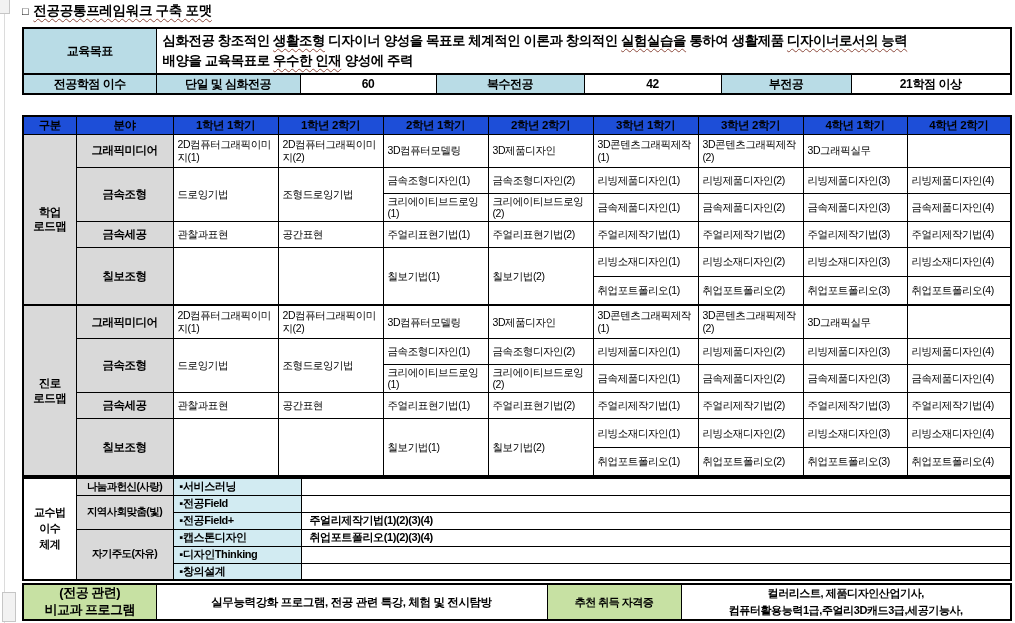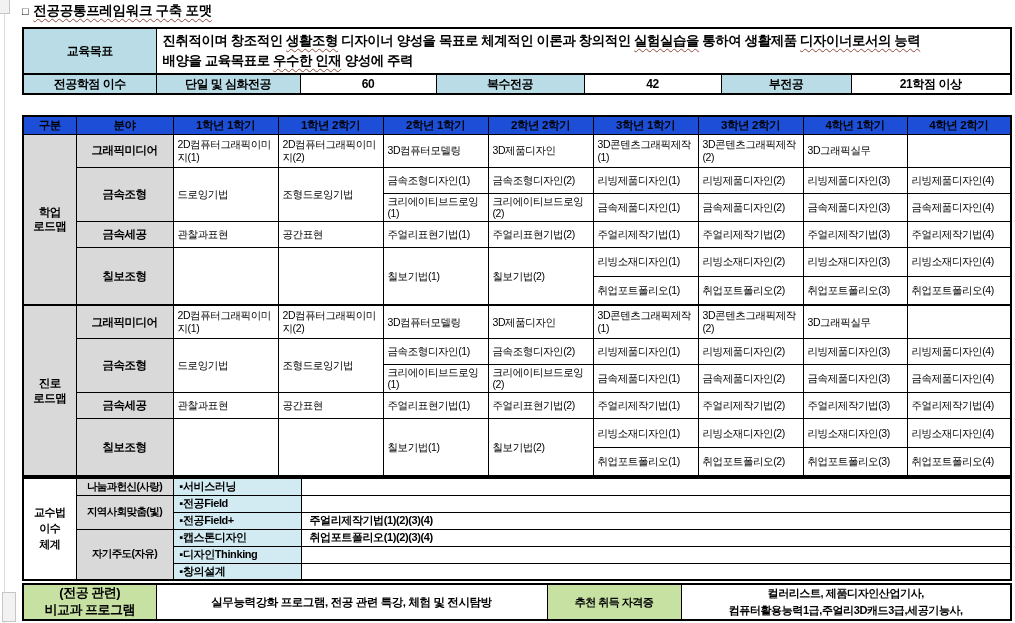--- a/index.html
+++ b/index.html
@@ -63,21 +63,21 @@
         <col style="width:144px">
         <col style="width:136px">
       <col style="width:148px">
         <col style="width:137px">
         <col style="width:130px">
         <col style="width:160px">
     </colgroup>
     <tbody>
         <tr style="height:41px">
       <td class="blue lbl">교육목표</td>
-      <td colspan="6" id="goalText" class="goal"><span>진취적이며 창조적인 </span><span class="wavy">생활조형</span><span> 디자이너 양성을 목표로 체계적인 이론과 창의적인 </span><span class="wavy">실험실습을</span><span> 통하여 생활제품 </span><span class="wavy">디자이너로서의 능력</span><br><span>배양을 교육목표로 </span><span class="wavy">우수한 인재</span><span> 양성에 주력</span></td>
+      <td colspan="6" id="goalText" class="goal"><span>심화전공 창조적인 </span><span class="wavy">생활조형</span><span> 디자이너 양성을 목표로 체계적인 이론과 창의적인 </span><span class="wavy">실험실습을</span><span> 통하여 생활제품 </span><span class="wavy">디자이너로서의 능력</span><br><span>배양을 교육목표로 </span><span class="wavy">우수한 인재</span><span> 양성에 주력</span></td>
     </tr>
     <tr class="thick" style="height:20px">
       <td class="blue lbl">전공학점 이수</td>
       <td class="blue lbl">단일 및 심화전공</td>
       <td class="val">60</td>
       <td class="blue lbl">복수전공</td>
       <td class="val">42</td>
       <td class="blue lbl">부전공</td>
       <td class="val">21학점 이상</td>
     </tr>

